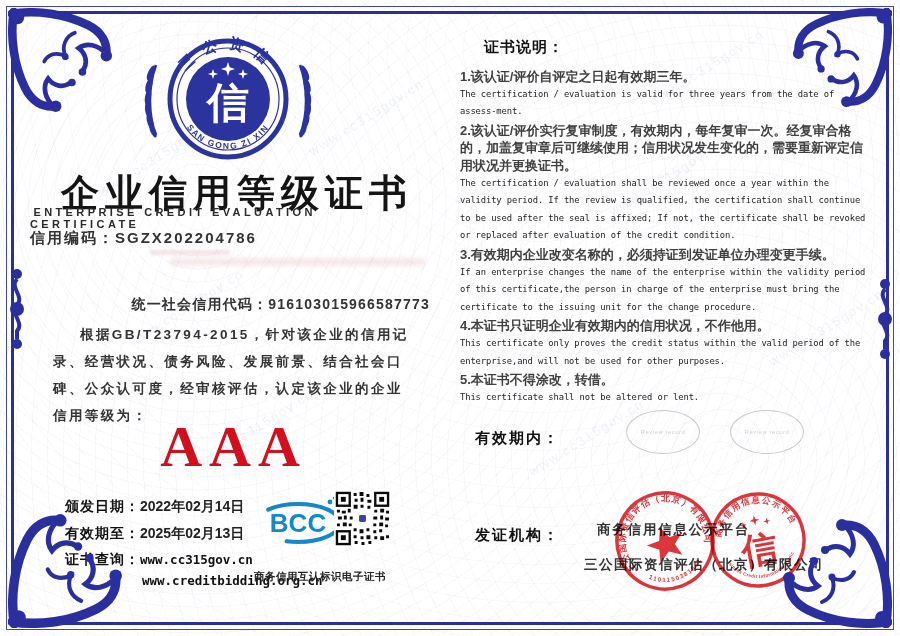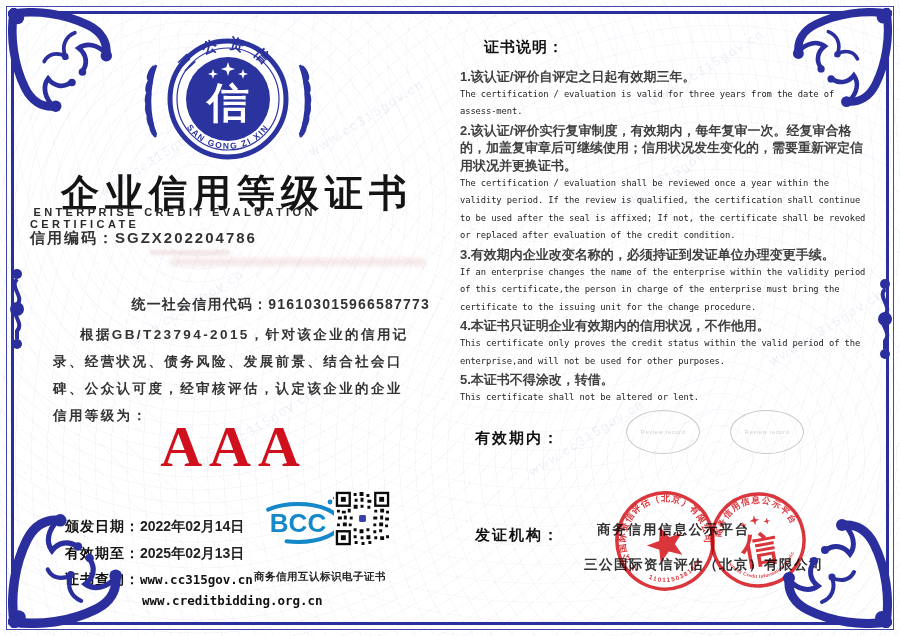--- a/index.html
+++ b/index.html
@@ -35,21 +35,21 @@
   .redact2{position:absolute;left:170px;top:258px;width:255px;height:8px;
            background:rgba(200,110,110,.15);filter:blur(2px);}
   .uscc{position:absolute;left:30px;top:296px;width:400px;text-align:right;
         font-size:14px;font-weight:700;letter-spacing:1.2px;color:#333;}
   .statement{position:absolute;left:53px;top:321px;width:356px;margin:0;
              font-size:13.5px;font-weight:600;letter-spacing:2.4px;line-height:27px;
              text-indent:2em;color:#333;}
   .rating{position:absolute;left:30px;top:403px;width:400px;text-align:center;
           font-family:"Liberation Serif",serif;font-size:58px;font-weight:700;
           letter-spacing:7px;text-indent:7px;color:#d0101d;margin-top:10px;}
-  .row{position:absolute;left:65px;font-size:14px;white-space:nowrap;margin-top:20px;}
+  .row{position:absolute;left:65px;font-size:14px;white-space:nowrap;}
   .row .lab{font-weight:700;letter-spacing:1px;color:#111;}
   .row .val{font-weight:600;color:#222;}
   .url{font-family:"DejaVu Sans Mono",monospace;font-size:12.5px;font-weight:700;color:#111;}
   .bcc{position:absolute;left:250px;top:494px;}
   .qr{position:absolute;left:334px;top:490px;}
   .cap{position:absolute;top:570px;font-size:10.5px;font-weight:700;color:#222;letter-spacing:.5px;}
   
   .instr-head{position:absolute;left:460px;top:38px;font-size:15px;font-weight:700;
               letter-spacing:1px;color:#111;margin-left:24px;}
   .instr{position:absolute;left:460px;top:68px;width:406px;}

